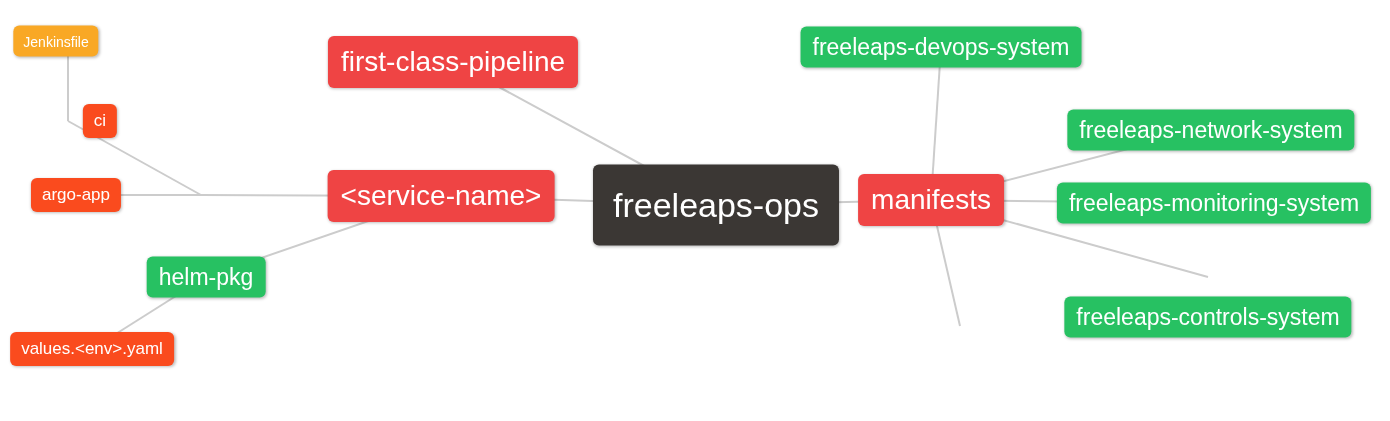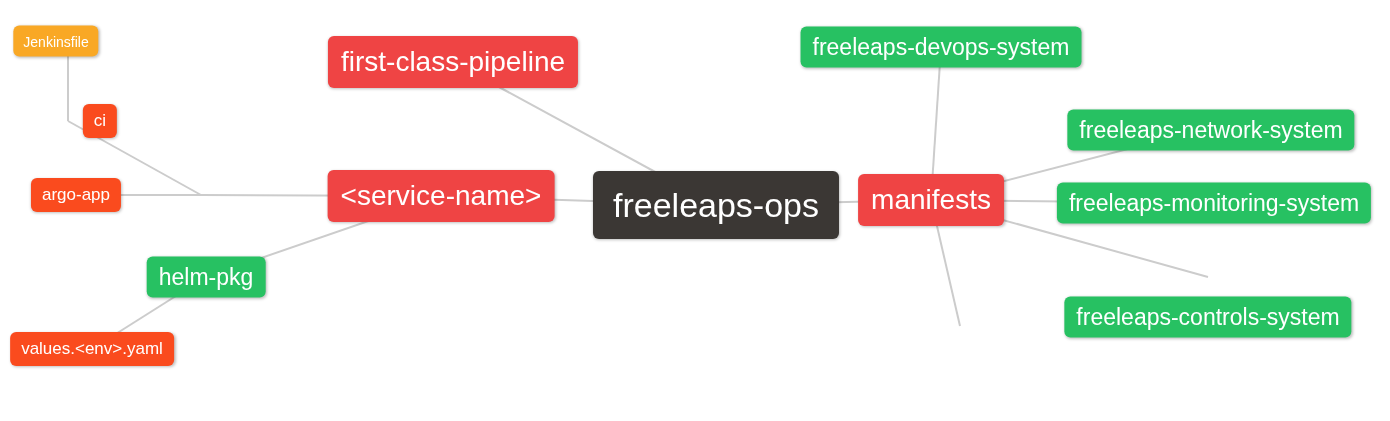--- a/index.html
+++ b/index.html
@@ -31,21 +31,21 @@
     display: flex;
     align-items: center;
     justify-content: center;
     color: #ffffff;
     border-radius: 6px;
     white-space: nowrap;
     box-shadow: 1px 1px 3px rgba(0,0,0,0.25);
     z-index: 1;
     cursor: pointer;
   }
-  .node.root   { background: #3B3734; height: 68px; font-size: 34px; padding: 0 20px; }
+  .node.root   { background: #3B3734; height: 81px; font-size: 34px; padding: 0 20px; }
   .node.blue   { background: #ef4444; height: 52px; font-size: 28px; padding: 0 13px; }
   .node.green  { background: #27C162; height: 41px; font-size: 23px; padding: 0 12px; }
   .node.red    { background: #FA4B1E; height: 34px; font-size: 17px; padding: 0 11px; }
   .node.orange { background: #F9A825; height: 31px; font-size: 14px; padding: 0 10px; }
 </style>
 </head>
 <body>
 
 <div class="canvas">
 

